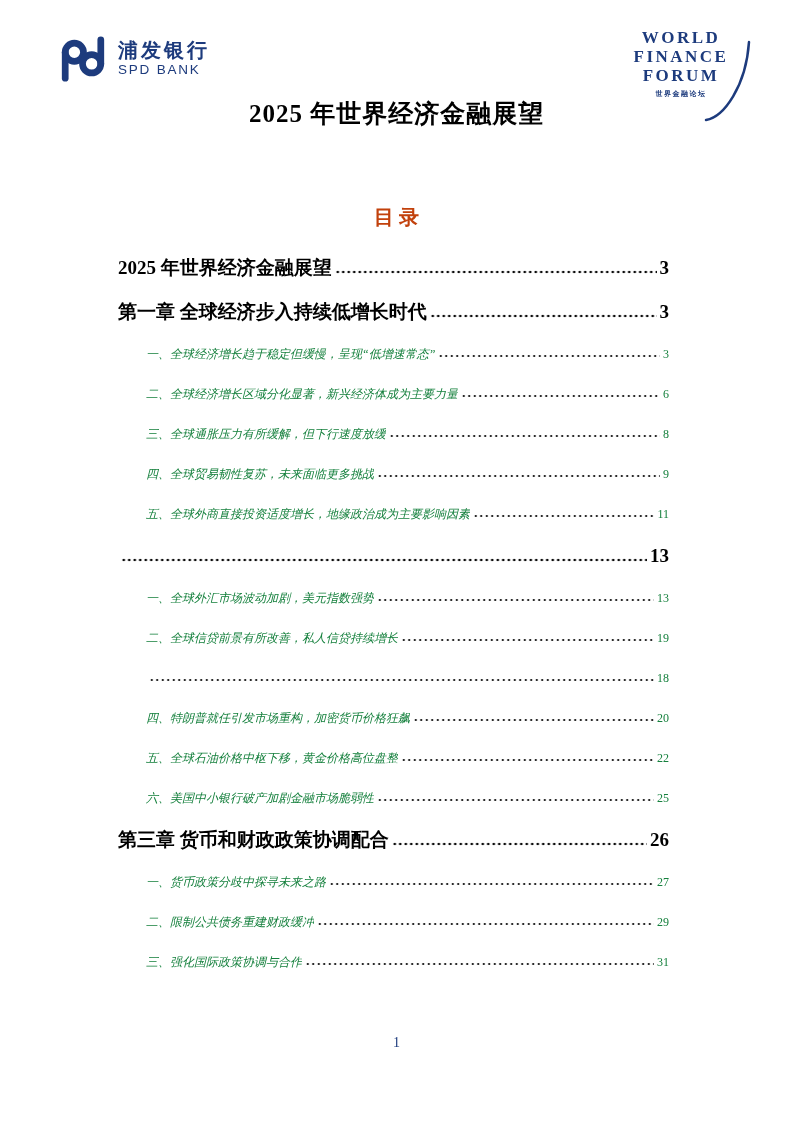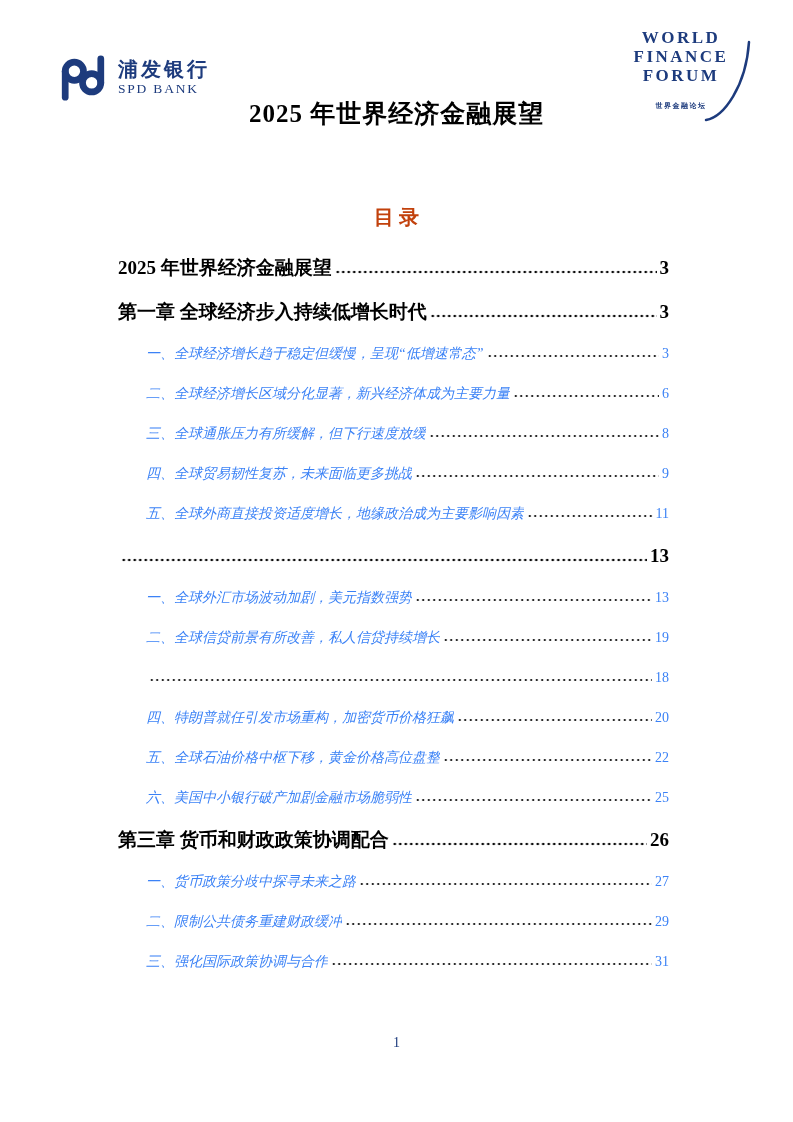--- a/index.html
+++ b/index.html
@@ -7,35 +7,35 @@
     position:relative;
     width:793px; height:1122px;
     margin:0 auto;
     background:#ffffff;
     font-family:"Liberation Serif","DejaVu Serif",serif;
     overflow:hidden;
   }
 
   
   .spd-logo {
-    position:absolute; left:58px; top:55px;
+    position:absolute; left:58px; top:36px;
     display:flex; align-items:center; gap:10px;
     color:#1d3b7d;
   }
   .spd-icon svg { display:block; }
   .spd-text { display:flex; flex-direction:column; line-height:1.05; }
   .spd-cn { font-size:20px; font-weight:bold; letter-spacing:3px; }
-  .spd-en { font-size:13.5px; letter-spacing:1.8px; font-family:Liberation Serif, serif; margin-top:2px; }
+  .spd-en { font-size:13.5px; letter-spacing:1.8px; font-family:Liberation Sans, sans-serif; margin-top:2px; }
 
   .wff-logo {
     position:absolute; left:624px; top:28px; width:114px;
     text-align:center; color:#1d3b7d;
   }
   .wff-line { font-size:17px; font-weight:600; letter-spacing:2.5px; line-height:19px; }
-  .wff-sub  { font-size:7px; font-weight:bold; letter-spacing:1.5px; margin-top:16px; }
+  .wff-sub  { font-size:7px; font-weight:bold; letter-spacing:1.5px; margin-top:4px; }
   .wff-swoosh { position:absolute; right:-14px; top:10px; }
 
   
   .doc-title {
     position:absolute; top:97px; left:0; width:100%;
     margin:0; text-align:center;
     font-size:25px; font-weight:bold; color:#000; letter-spacing:1px;
   }
   .toc-heading {
     position:absolute; top:204px; left:0; width:100%;
@@ -52,21 +52,21 @@
     flex:1 1 0; min-width:0; height:4px; margin:0 3px;
     background-image:radial-gradient(circle, #2b2b2b 1.1px, transparent 1.5px);
     background-size:5.5px 4px;
     background-repeat:repeat-x;
     background-position:left bottom;
   }
   .level-1 { font-weight:bold; font-size:19px; color:#000; height:44px; line-height:44px; }
   .level-1 .toc-dots {
     background-image:radial-gradient(circle, #0c0c0c 1.2px, transparent 1.6px);
   }
-  .level-2 { font-size:14px; color:#3b82f6; padding-left:28px; }
+  .level-2 { font-size:12px; color:#15803d; padding-left:28px; }
   .level-2 .toc-text { font-style:italic; }
 
   
   .page-number {
     position:absolute; top:1035px; left:0; width:100%;
     text-align:center; font-size:14px; color:#1d3b7d;
   }
 </style>
 </head>
 <body>

